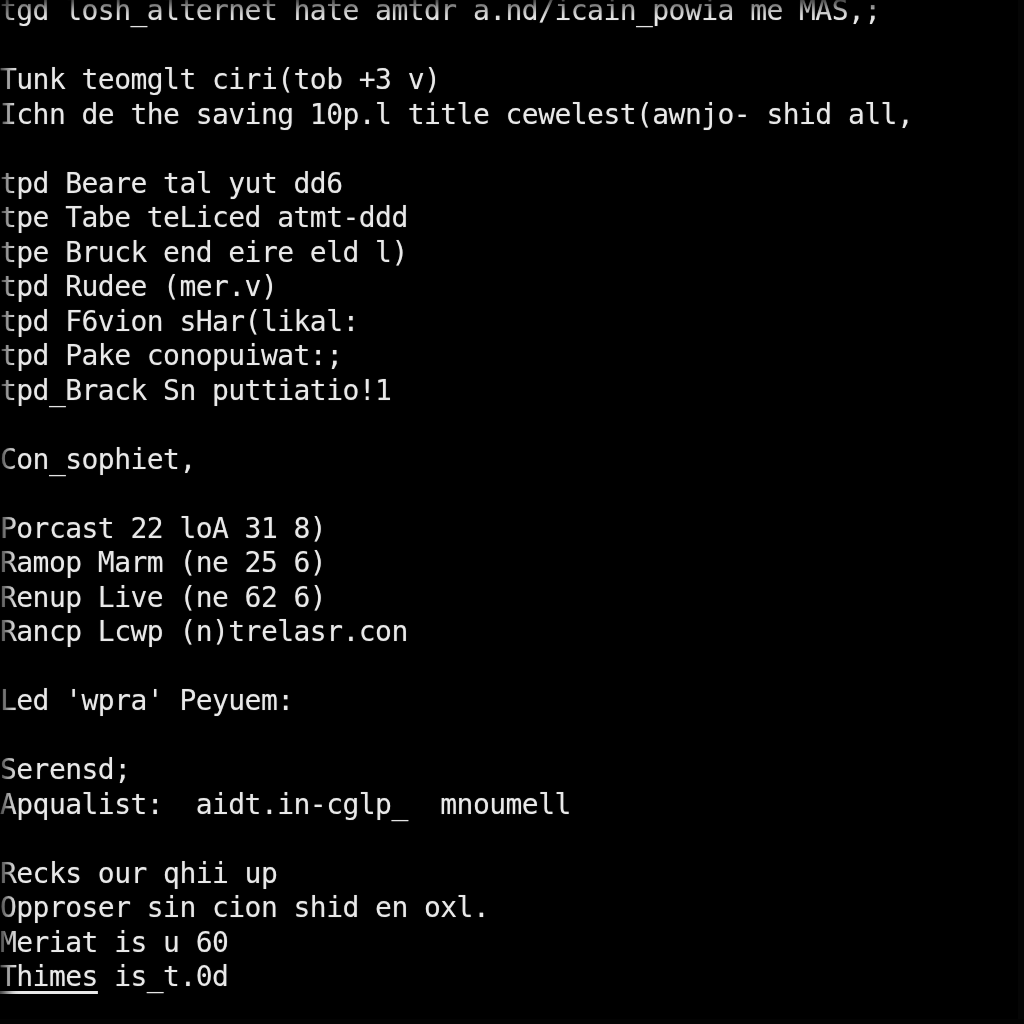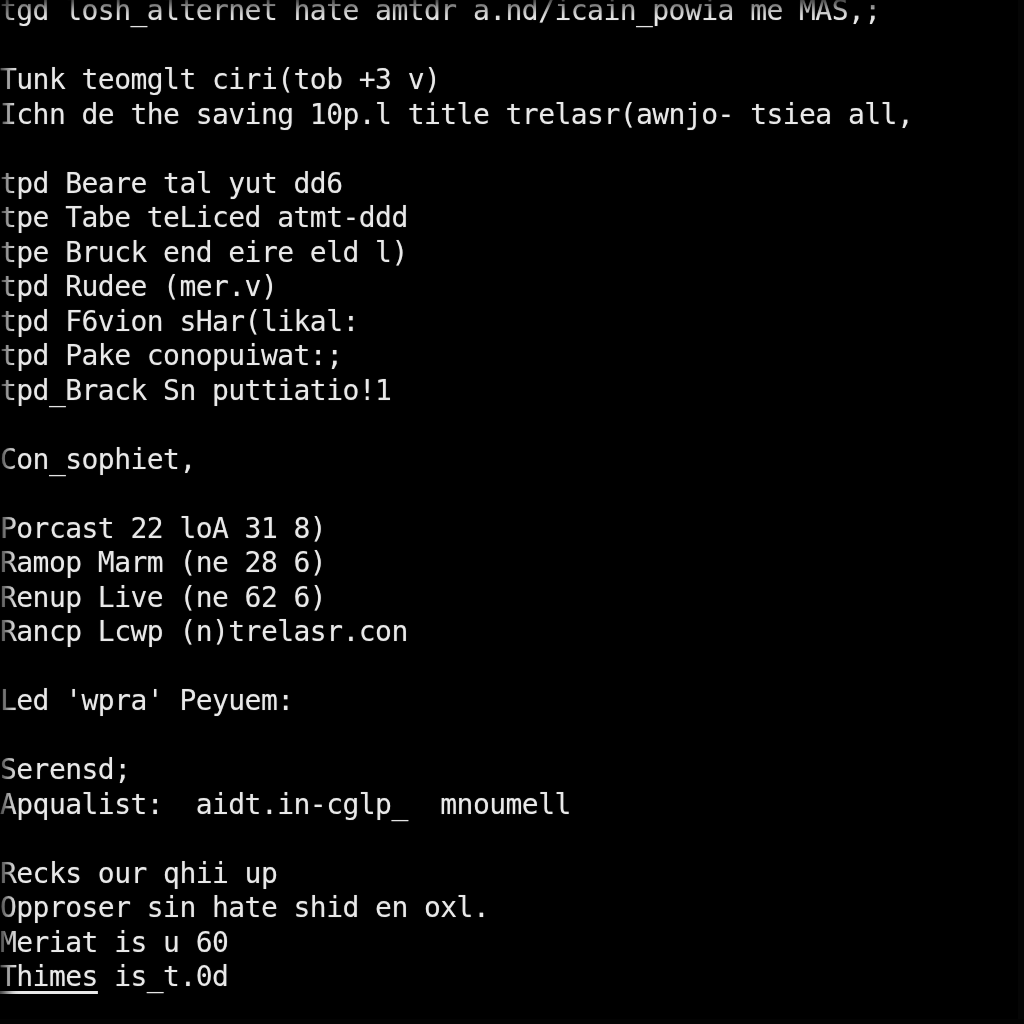--- a/index.html
+++ b/index.html
@@ -78,44 +78,44 @@
 </head>
 <body>
 
 <div id="terminal">
 
   <div id="screen-lines">
 
     <div class="tline">tgd losh_alternet hate amtdr a.nd/icain_powia me MAS,;</div>
     <div class="tline blank"></div>
     <div class="tline">Tunk teomglt ciri(tob +3 v)</div>
-    <div class="tline">Ichn de the saving 10p.l title trelasr(awnjo- tsiea all,</div>
+    <div class="tline">Ichn de the saving 10p.l title cewelest(awnjo- shid all,</div>
     <div class="tline blank"></div>
     <div class="tline">tpd Beare tal yut dd6</div>
     <div class="tline">tpe Tabe teLiced atmt-ddd</div>
     <div class="tline">tpe Bruck end eire eld l)</div>
     <div class="tline">tpd Rudee (mer.v)</div>
     <div class="tline">tpd F6vion sHar(likal:</div>
     <div class="tline">tpd Pake conopuiwat:;</div>
     <div class="tline">tpd_Brack Sn puttiatio!1</div>
     <div class="tline blank"></div>
     <div class="tline">Con_sophiet,</div>
     <div class="tline blank"></div>
     <div class="tline">Porcast 22 loA 31 8)</div>
-    <div class="tline">Ramop Marm (ne 28 6)</div>
+    <div class="tline">Ramop Marm (ne 25 6)</div>
     <div class="tline">Renup Live (ne 62 6)</div>
     <div class="tline">Rancp Lcwp (n)trelasr.con</div>
     <div class="tline blank"></div>
     <div class="tline">Led 'wpra' Peyuem:</div>
     <div class="tline blank"></div>
     <div class="tline">Serensd;</div>
     <div class="tline">Apqualist:  aidt.in-cglp_  mnoumell</div>
     <div class="tline blank"></div>
     <div class="tline">Recks our qhii up</div>
-    <div class="tline">Opproser sin hate shid en oxl.</div>
+    <div class="tline">Opproser sin cion shid en oxl.</div>
     <div class="tline">Meriat is u 60</div>
 
     <div class="tline underlined"><span class="uline">Thimes</span><span> is_t.0d</span></div>
 
   </div>
 
   <div id="vignette"></div>
   <div id="edge-right"></div>
   <div id="edge-bottom"></div>
 

